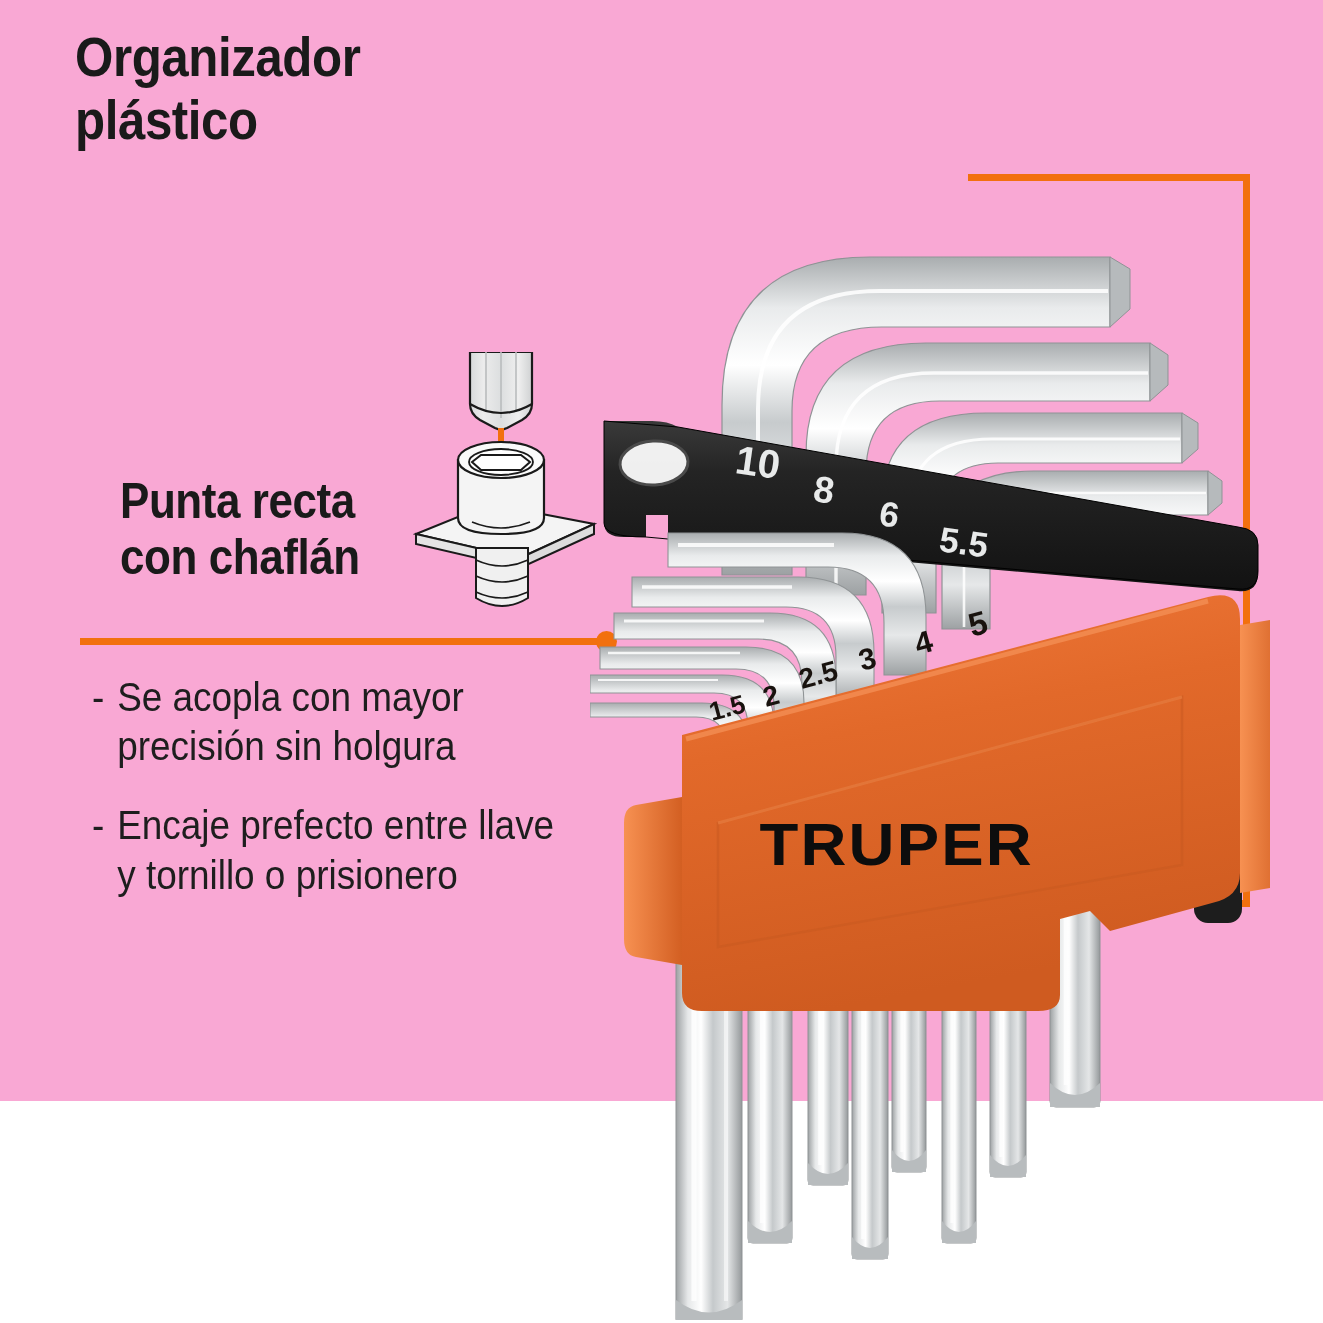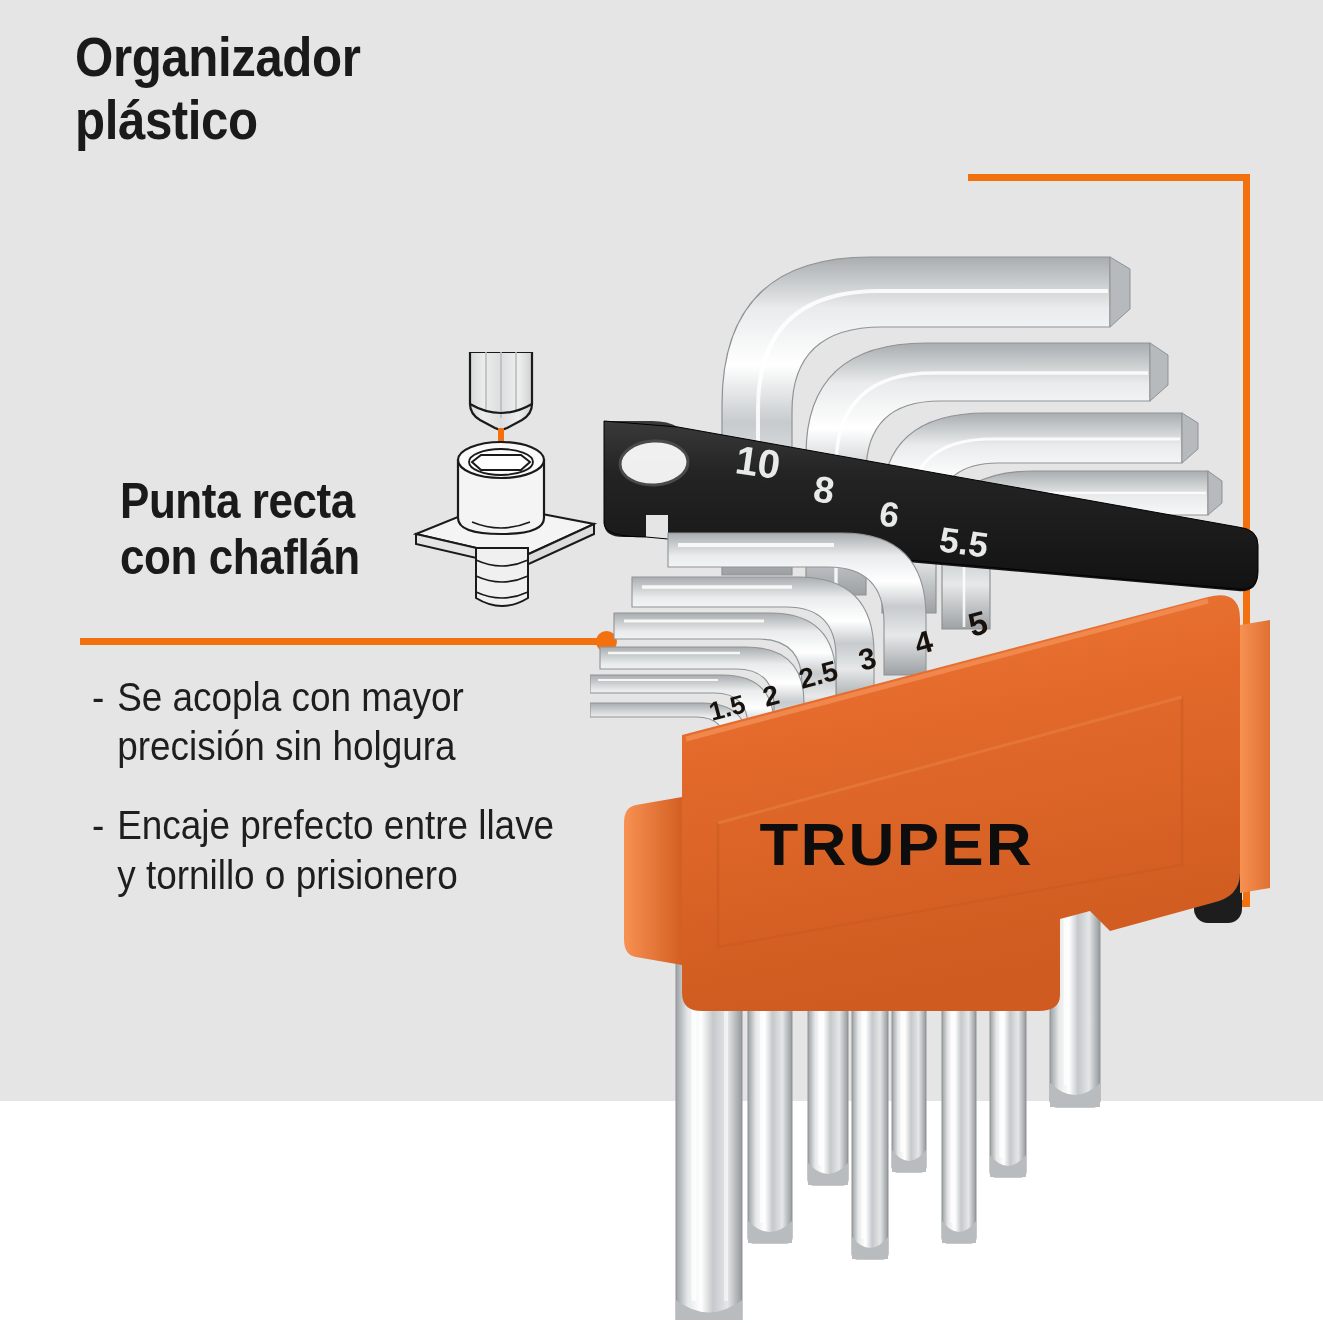--- a/index.html
+++ b/index.html
@@ -1,17 +1,17 @@
 <!DOCTYPE html>
 <html><head>
 <meta charset="utf-8">
 <style>
   html,body{margin:0;padding:0;background:#ffffff;}
   body{width:1323px;height:1323px;overflow:hidden;font-family:"Liberation Sans",sans-serif;}
-  #stage{position:relative;width:1323px;height:1101px;background:#e5e5e5;}
+  #stage{position:relative;width:1323px;height:1101px;background:#f9a8d4;}
 
   
   .heading{
     position:absolute;
     font-family:"Liberation Sans",sans-serif;
     font-weight:700;
     color:#1a1a1a;
     line-height:1.12;
     letter-spacing:-0.5px;
     transform:scaleX(0.88);

